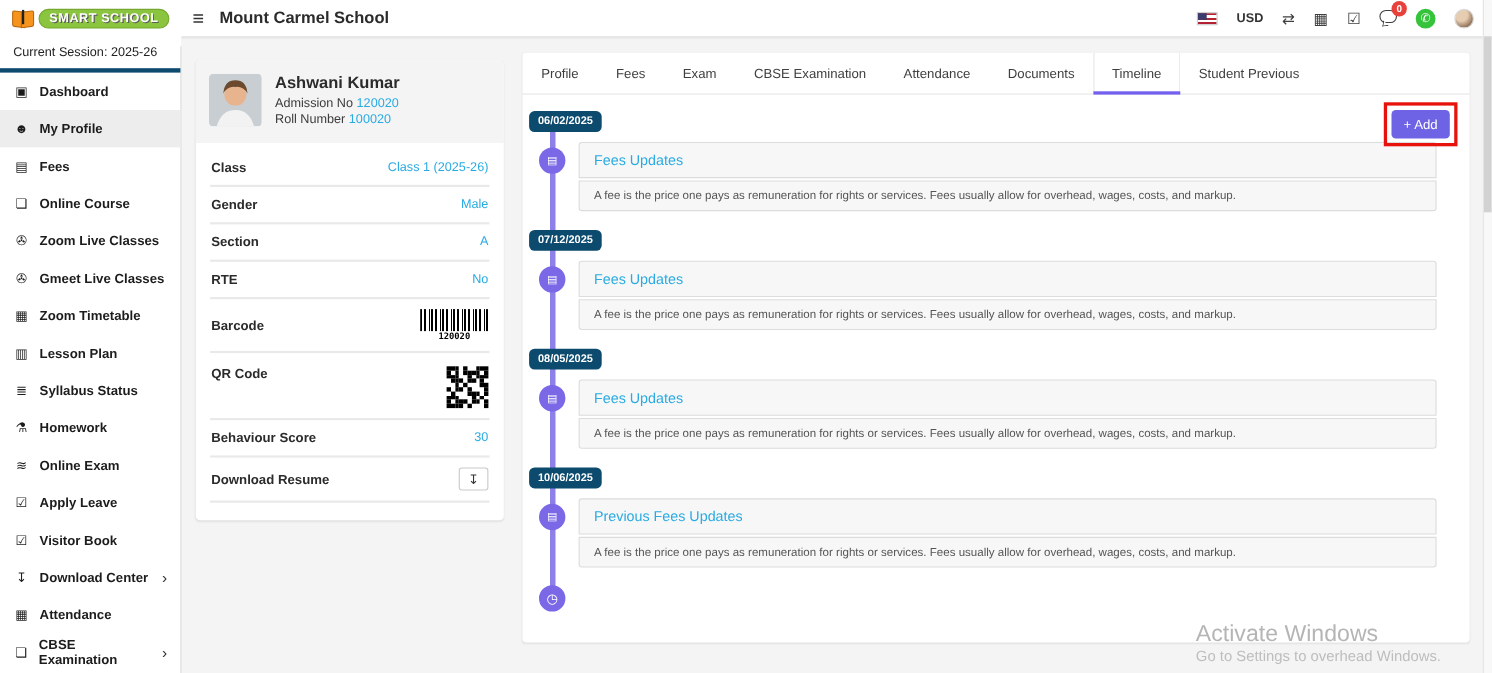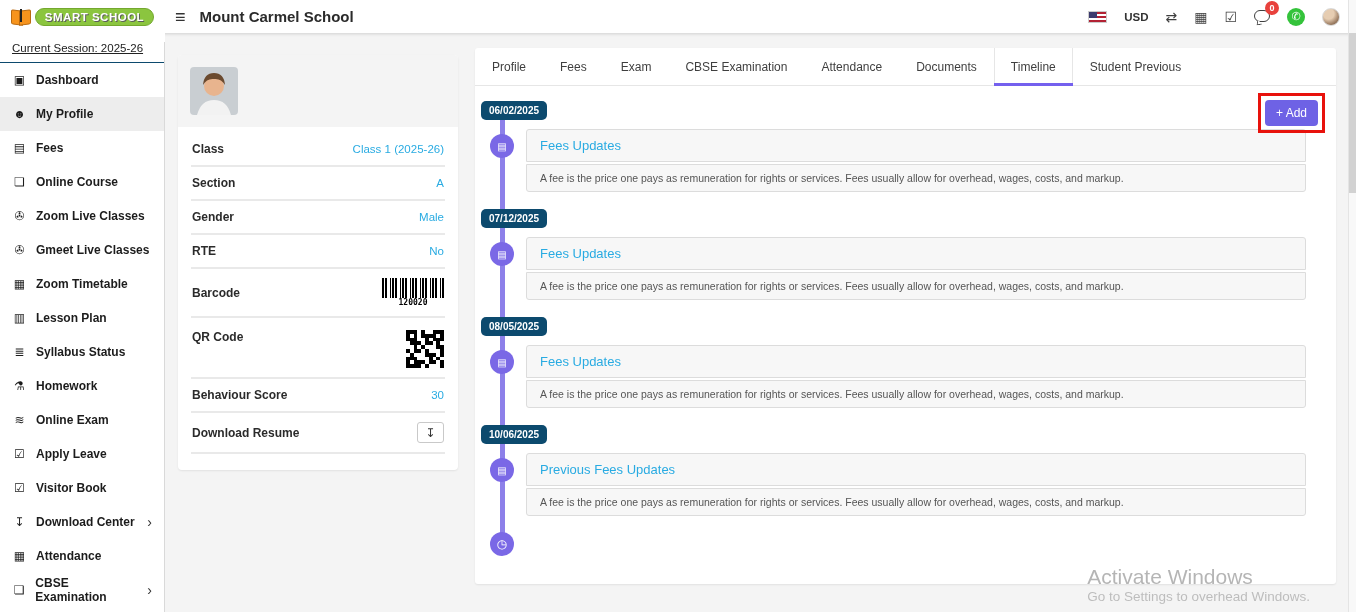--- a/index.html
+++ b/index.html
@@ -23,21 +23,21 @@
   .flag::after { content:""; position:absolute; left:0; top:0; width:8px; height:6px; background:#3c3b6e; }
   .chat-wrap { position:relative; cursor:pointer; }
   .chat-bubble { display:inline-block; width:16px; height:12px; border:1.6px solid #3f3f3f; border-radius:7px; position:relative; }
   .chat-bubble::after { content:""; position:absolute; left:2px; bottom:-4px; width:5px; height:5px; background:#fff; border-left:1.6px solid #3f3f3f; border-bottom:1.6px solid #3f3f3f; transform:skewX(-18deg) rotate(-8deg); clip-path:polygon(0 0,0 100%,100% 100%); }
   .badge { position:absolute; top:-7px; right:-9px; min-width:14px; height:14px; background:#e8413c; color:#fff; font-size:9px; font-weight:700; border-radius:8px; display:flex; align-items:center; justify-content:center; padding:0 3px; }
   .wa { width:18px; height:18px; border-radius:50%; background:#34c33b; color:#fff; font-size:11px; display:flex; align-items:center; justify-content:center; cursor:pointer; }
   .avatar { width:18px; height:18px; border-radius:50%; background:radial-gradient(circle at 35% 30%, #e6cdb2 0 35%, #9a7b61 70%, #6b523e); border:1px solid #d9d9d9; cursor:pointer; }
 
   
   .sidebar { position:fixed; top:33px; left:0; width:165px; bottom:0; background:#fff; border-right:1px solid #d9d9d9; z-index:40; }
-  .session { font-size:11.5px; color:#222; padding:9px 12px 8px; border-bottom:1px solid #0c4a6e;text-decoration:underline; }
+  .session { font-size:11.5px; color:#222; padding:9px 12px 8px; border-bottom:4px solid #0c4a6e; }
   .side-item { display:flex; align-items:center; gap:9px; height:34px; padding:0 12px; font-size:12px; font-weight:700; color:#1c1c1c; cursor:pointer; }
   .side-item.active { background:#ededed; }
   .side-item .mi { width:15px; text-align:center; font-size:12px; font-weight:400; }
   .side-item .chev { margin-left:auto; font-size:14px; color:#333; display:none; font-weight:400; }
   .side-item.has-chevron .chev { display:inline; }
 
   
   .main { position:fixed; top:33px; left:165px; right:0; bottom:0; background:#f4f4f4; }
 
   
@@ -231,38 +231,49 @@
   <div class="pcard">
     <div class="pcard-head">
       <span class="photo">
         <svg viewBox="0 0 48 48" width="48" height="48">
           <rect width="48" height="48" fill="#c9ced2"></rect>
           <path d="M7 48 q4-15 17-15 q13 0 17 15z" fill="#f2f2f2"></path>
           <circle cx="24" cy="19" r="10" fill="#e8b48e"></circle>
           <path d="M13 18 q1-12 11-12 q10 0 11 12 q-4-7-11-6 q-7-1-11 6z" fill="#6b4a2f"></path>
         </svg>
       </span>
+      <div>
+        <div class="pname">Ashwani Kumar</div>
+        <div class="pline">
+          <span>Admission No</span>
+          <span class="cyan">120020</span>
+        </div>
+        <div class="pline">
+          <span>Roll Number</span>
+          <span class="cyan">100020</span>
+        </div>
+      </div>
     </div>
     <div class="prows">
 
         <div class="p-row">
           <span class="p-label">Class</span>
           <span class="p-value">Class 1 (2025-26)</span>
 
         </div>
 
         <div class="p-row">
+          <span class="p-label">Gender</span>
+          <span class="p-value">Male</span>
+
+        </div>
+
+        <div class="p-row">
           <span class="p-label">Section</span>
           <span class="p-value">A</span>
-
-        </div>
-
-        <div class="p-row">
-          <span class="p-label">Gender</span>
-          <span class="p-value">Male</span>
 
         </div>
 
         <div class="p-row">
           <span class="p-label">RTE</span>
           <span class="p-value">No</span>
 
         </div>
 
         <div class="p-row type-barcode">

